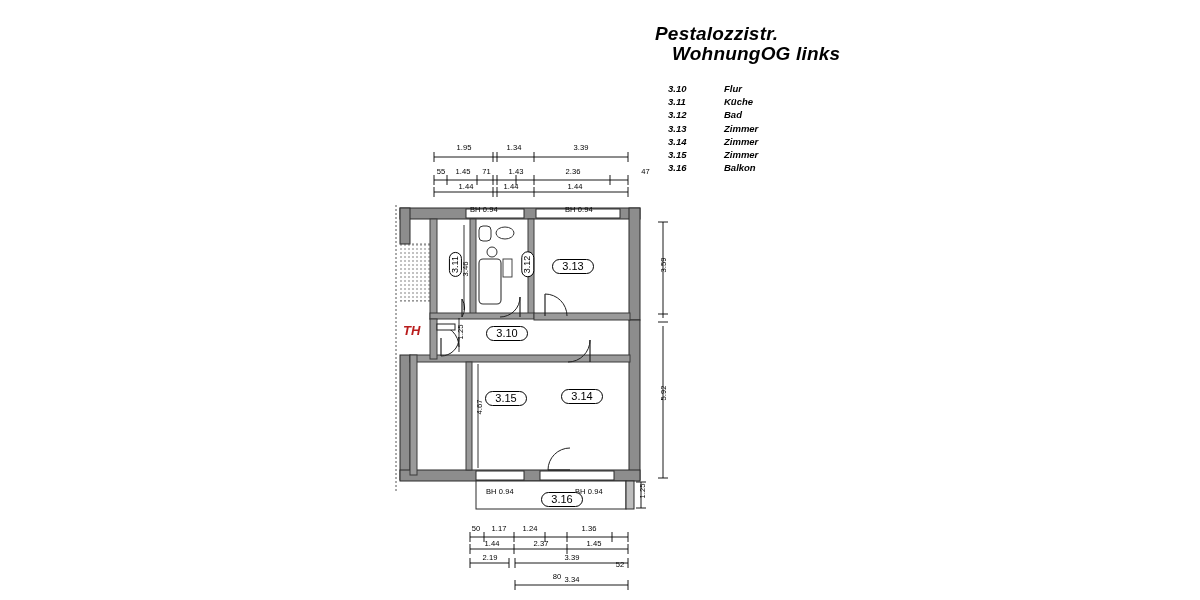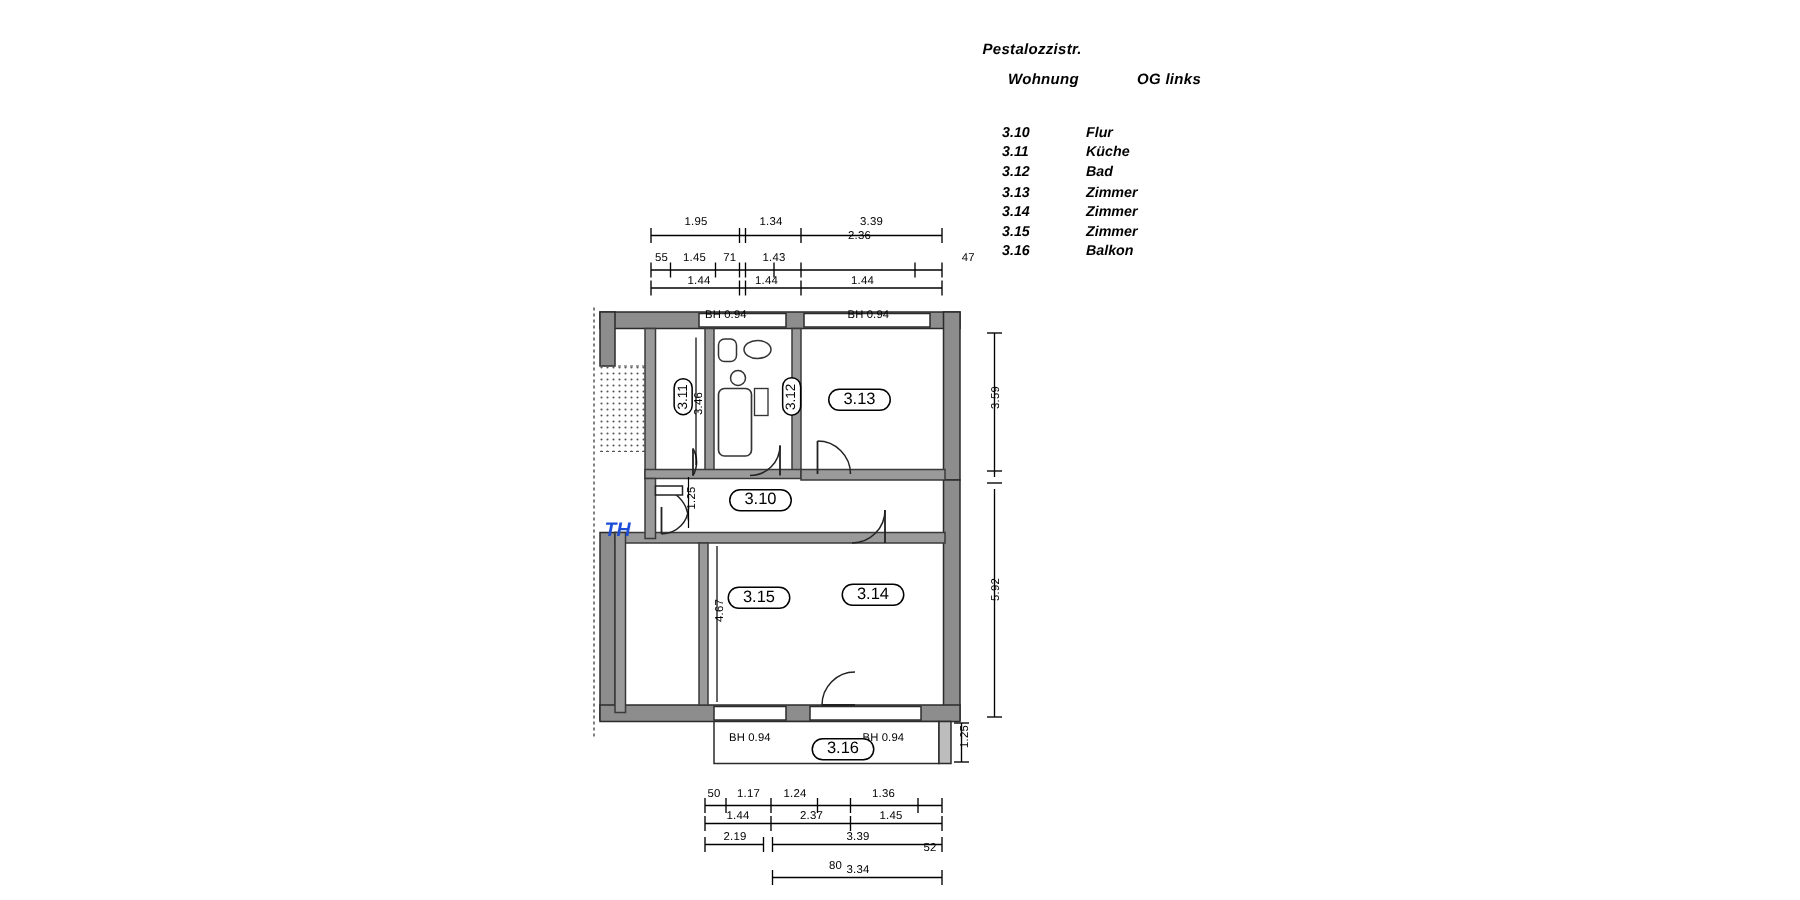--- a/index.html
+++ b/index.html
@@ -28,21 +28,21 @@
   
   .title-block {
     position: absolute;
     left: 655px;
     top: 24px;
     width: 340px;
   }
   .title-line {
     font-weight: bold;
     font-style: italic;
-    font-size: 10px;
+    font-size: 19px;
     letter-spacing: 0.2px;
     color: #000;
     white-space: nowrap;
     line-height: 20px;
   }
   .title-line .tl-b {
     display: inline-block;
     min-width: 86px;
     margin-left: 17px;
   }
@@ -102,22 +102,21 @@
     white-space: nowrap;
     letter-spacing: 0.1px;
   }
 
   
   .th-label {
     position: absolute;
     font-size: 13px;
     font-weight: bold;
     font-style: italic;
-    color: #1d4ed8;
-    margin-top: 22px;
+    color: #b91c1c;
   }
 
   
   .dim-text {
     position: absolute;
     font-size: 7.6px;
     color: #000;
     white-space: nowrap;
     text-align: center;
     letter-spacing: 0.1px;
@@ -320,21 +319,21 @@
   <div class="room-badge" style="left:541px; top:492px; width:42px;">3.16</div>
 
   <div class="dim-text" style="left:443px; top:143px; width:42px;">1.95</div>
   <div class="dim-text" style="left:495px; top:143px; width:38px;">1.34</div>
   <div class="dim-text" style="left:562px; top:143px; width:38px;">3.39</div>
 
   <div class="dim-text" style="left:431px; top:167px; width:20px;">55</div>
   <div class="dim-text" style="left:450px; top:167px; width:26px;">1.45</div>
   <div class="dim-text" style="left:478px; top:167px; width:17px;">71</div>
   <div class="dim-text" style="left:503px; top:167px; width:26px;">1.43</div>
-  <div class="dim-text" style="left:558px; top:152px; width:30px;">2.36</div>
+  <div class="dim-text" style="left:558px; top:167px; width:30px;">2.36</div>
   <div class="dim-text" style="left:610px; top:167px; width:17px;margin-left:27px;">47</div>
 
   <div class="dim-text" style="left:451px; top:182px; width:30px;">1.44</div>
   <div class="dim-text" style="left:497px; top:182px; width:28px;">1.44</div>
   <div class="dim-text" style="left:560px; top:182px; width:30px;">1.44</div>
 
   <div class="dim-text vert" style="left:659px; top:280px; transform:rotate(-90deg); transform-origin:left top; width:30px;">3.59</div>
   <div class="dim-text vert" style="left:659px; top:408px; transform:rotate(-90deg); transform-origin:left top; width:30px;">5.92</div>
   <div class="dim-text vert" style="left:638px; top:505px; transform:rotate(-90deg); transform-origin:left top; width:28px;">1.25</div>
 

